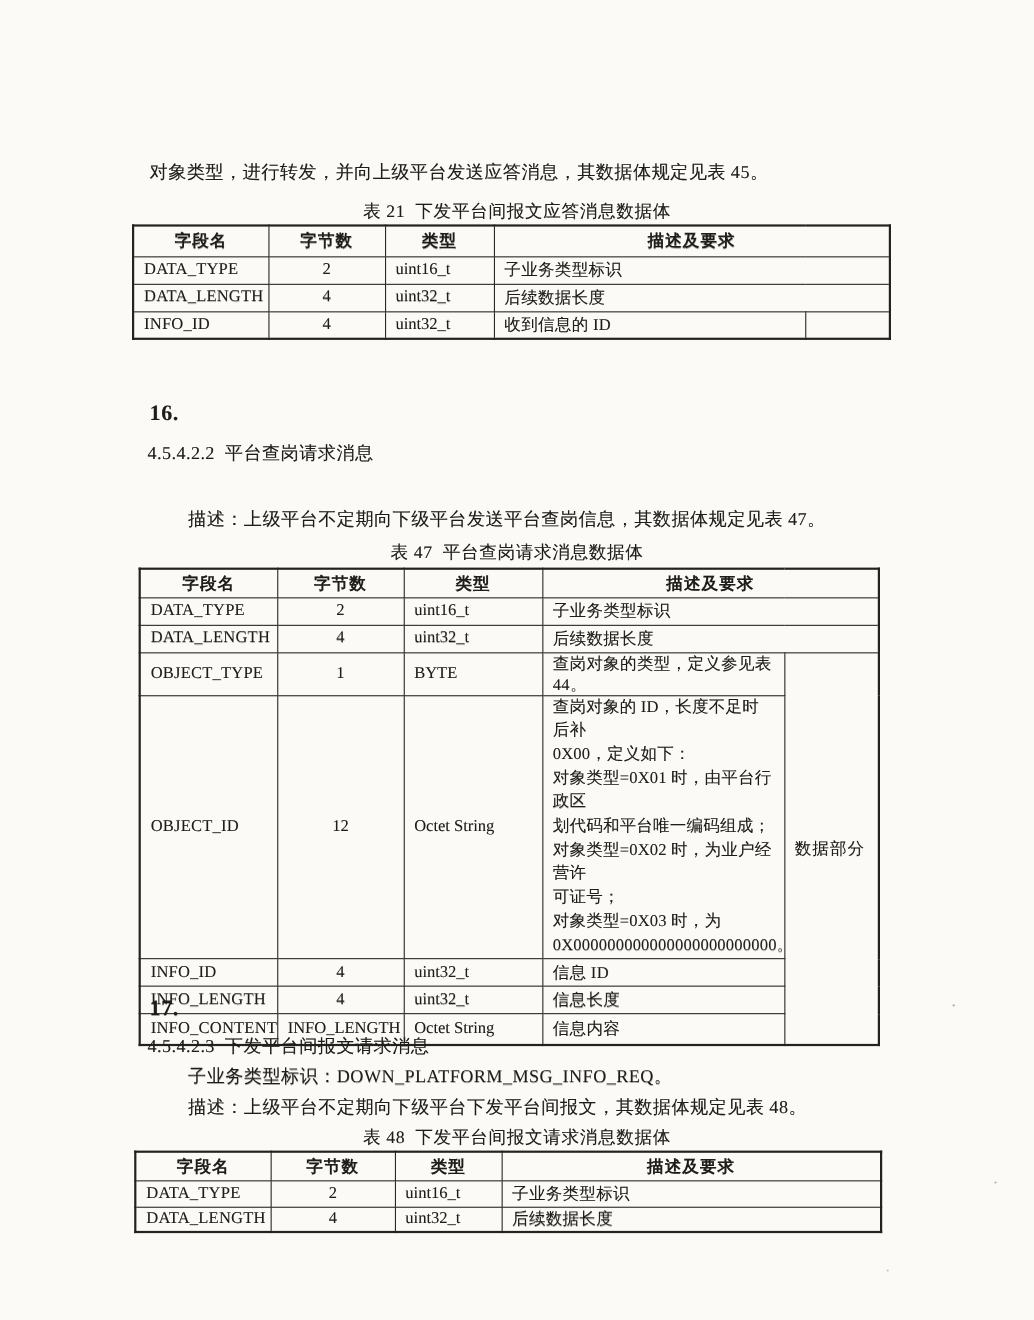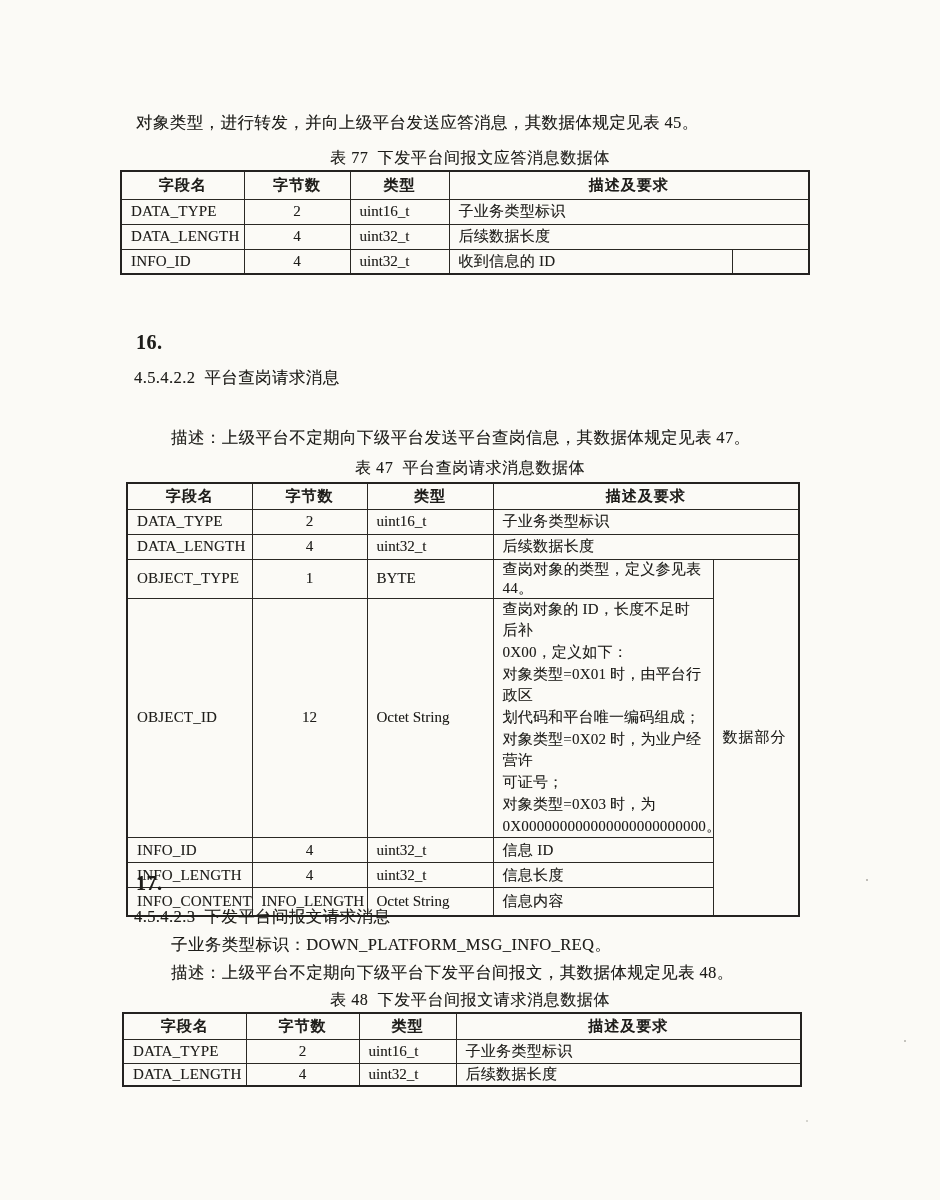--- a/index.html
+++ b/index.html
@@ -4,21 +4,21 @@
 <style>
   html,body{margin:0;padding:0;}
   body{
     width:940px;height:1200px;
     background:#fbfaf6;
     font-family:"Liberation Serif","DejaVu Serif",serif;
     color:#1e1d1a;
     position:relative;
     overflow:hidden;
   }
-  .page{position:absolute;inset:0;}
+  .page{position:absolute;inset:0;margin-top:34px;}
   .txt{position:absolute;white-space:pre;text-shadow:0.2px 0.2px 0.4px rgba(30,28,24,0.38);}
   .body-text{font-size:16.5px;letter-spacing:0.4px;}
   .caption{left:0;width:940px;text-align:center;font-size:16px;letter-spacing:0.6px;}
   .sec-num{font-size:20px;font-weight:bold;letter-spacing:0.5px;text-align:center;}
   .sec-head{font-size:16.5px;letter-spacing:0.4px;}
 
   table.doc{
     position:absolute;
     border-collapse:collapse;
     table-layout:fixed;
@@ -54,21 +54,21 @@
   }
   .speck{position:absolute;background:#6b675f;border-radius:50%;}
 </style>
 </head>
 <body>
 
 <div class="page">
 
   <div class="txt body-text" style="left:136px;top:112px;">对象类型，进行转发，并向上级平台发送应答消息，其数据体规定见表 45。</div>
 
-  <div class="txt caption" style="top:148px;">表 77  下发平台间报文应答消息数据体</div>
+  <div class="txt caption" style="top:148px;">表 21  下发平台间报文应答消息数据体</div>
 
   <table class="doc" style="left:120px;top:170px;width:688px;height:103px;">
     <colgroup>
       <col style="width:123px">
         <col style="width:106px">
         <col style="width:99px">
       <col style="width:283px">
         <col style="width:77px">
     </colgroup>
     <tbody>

